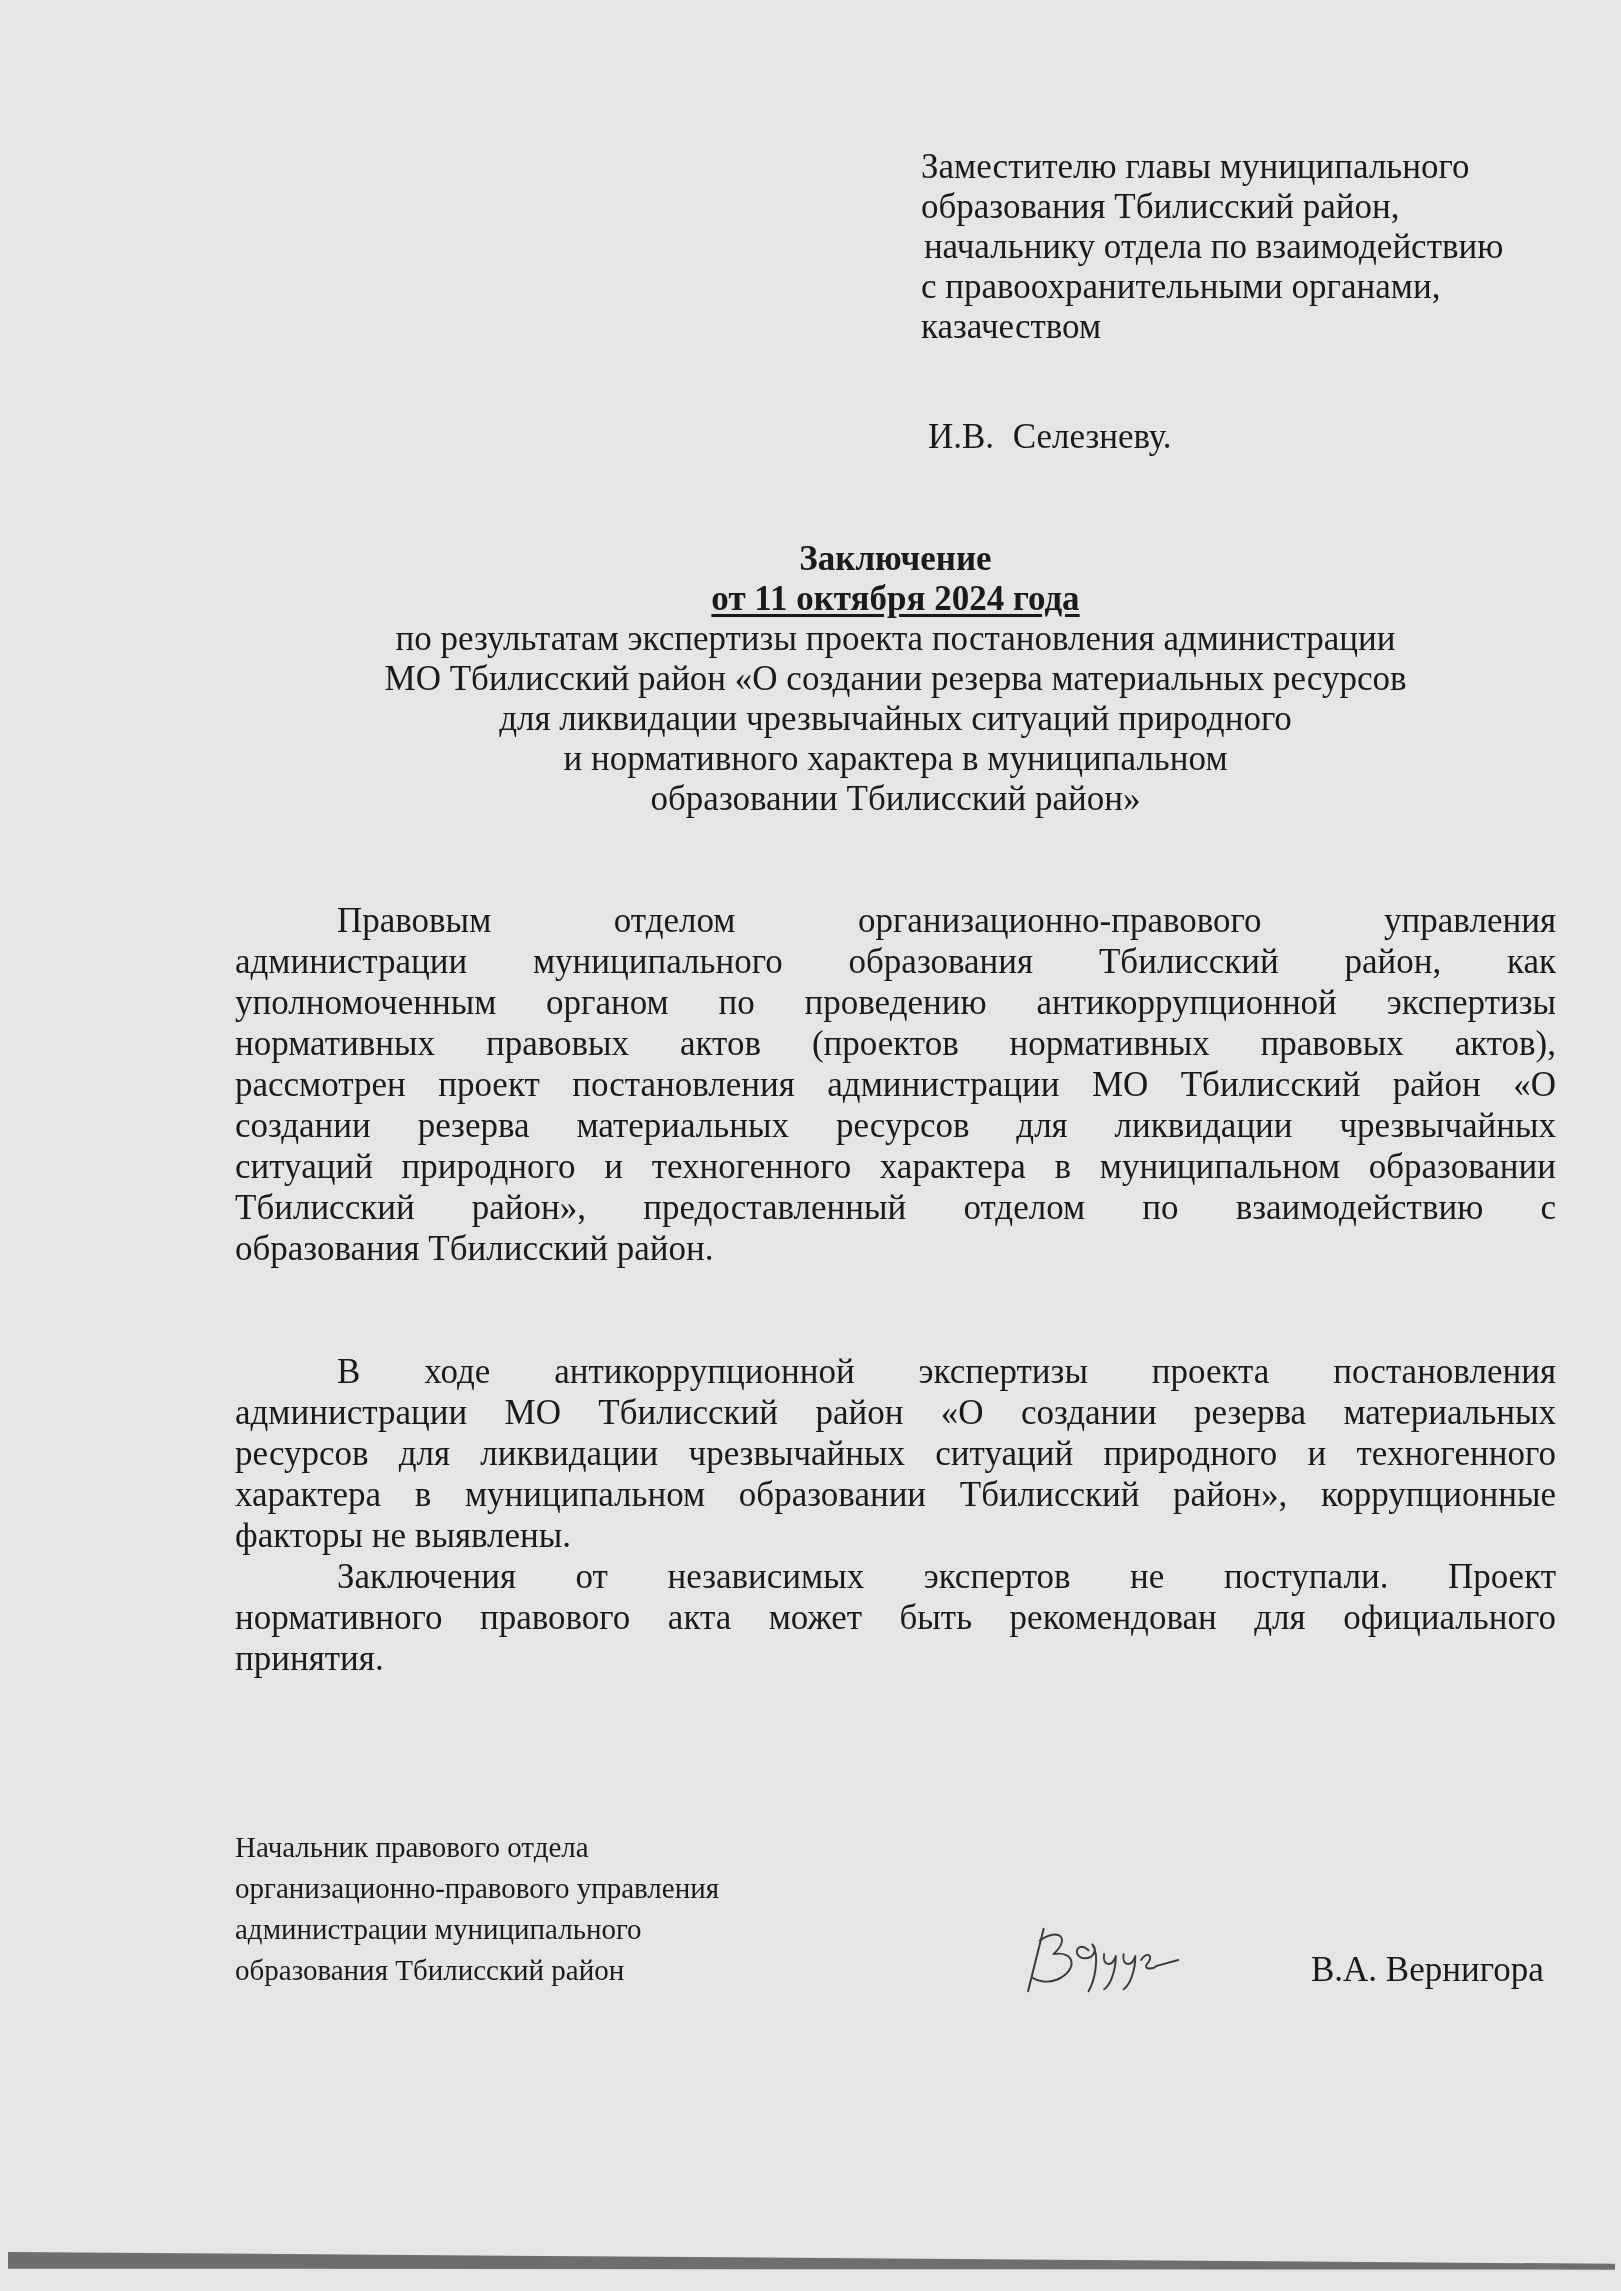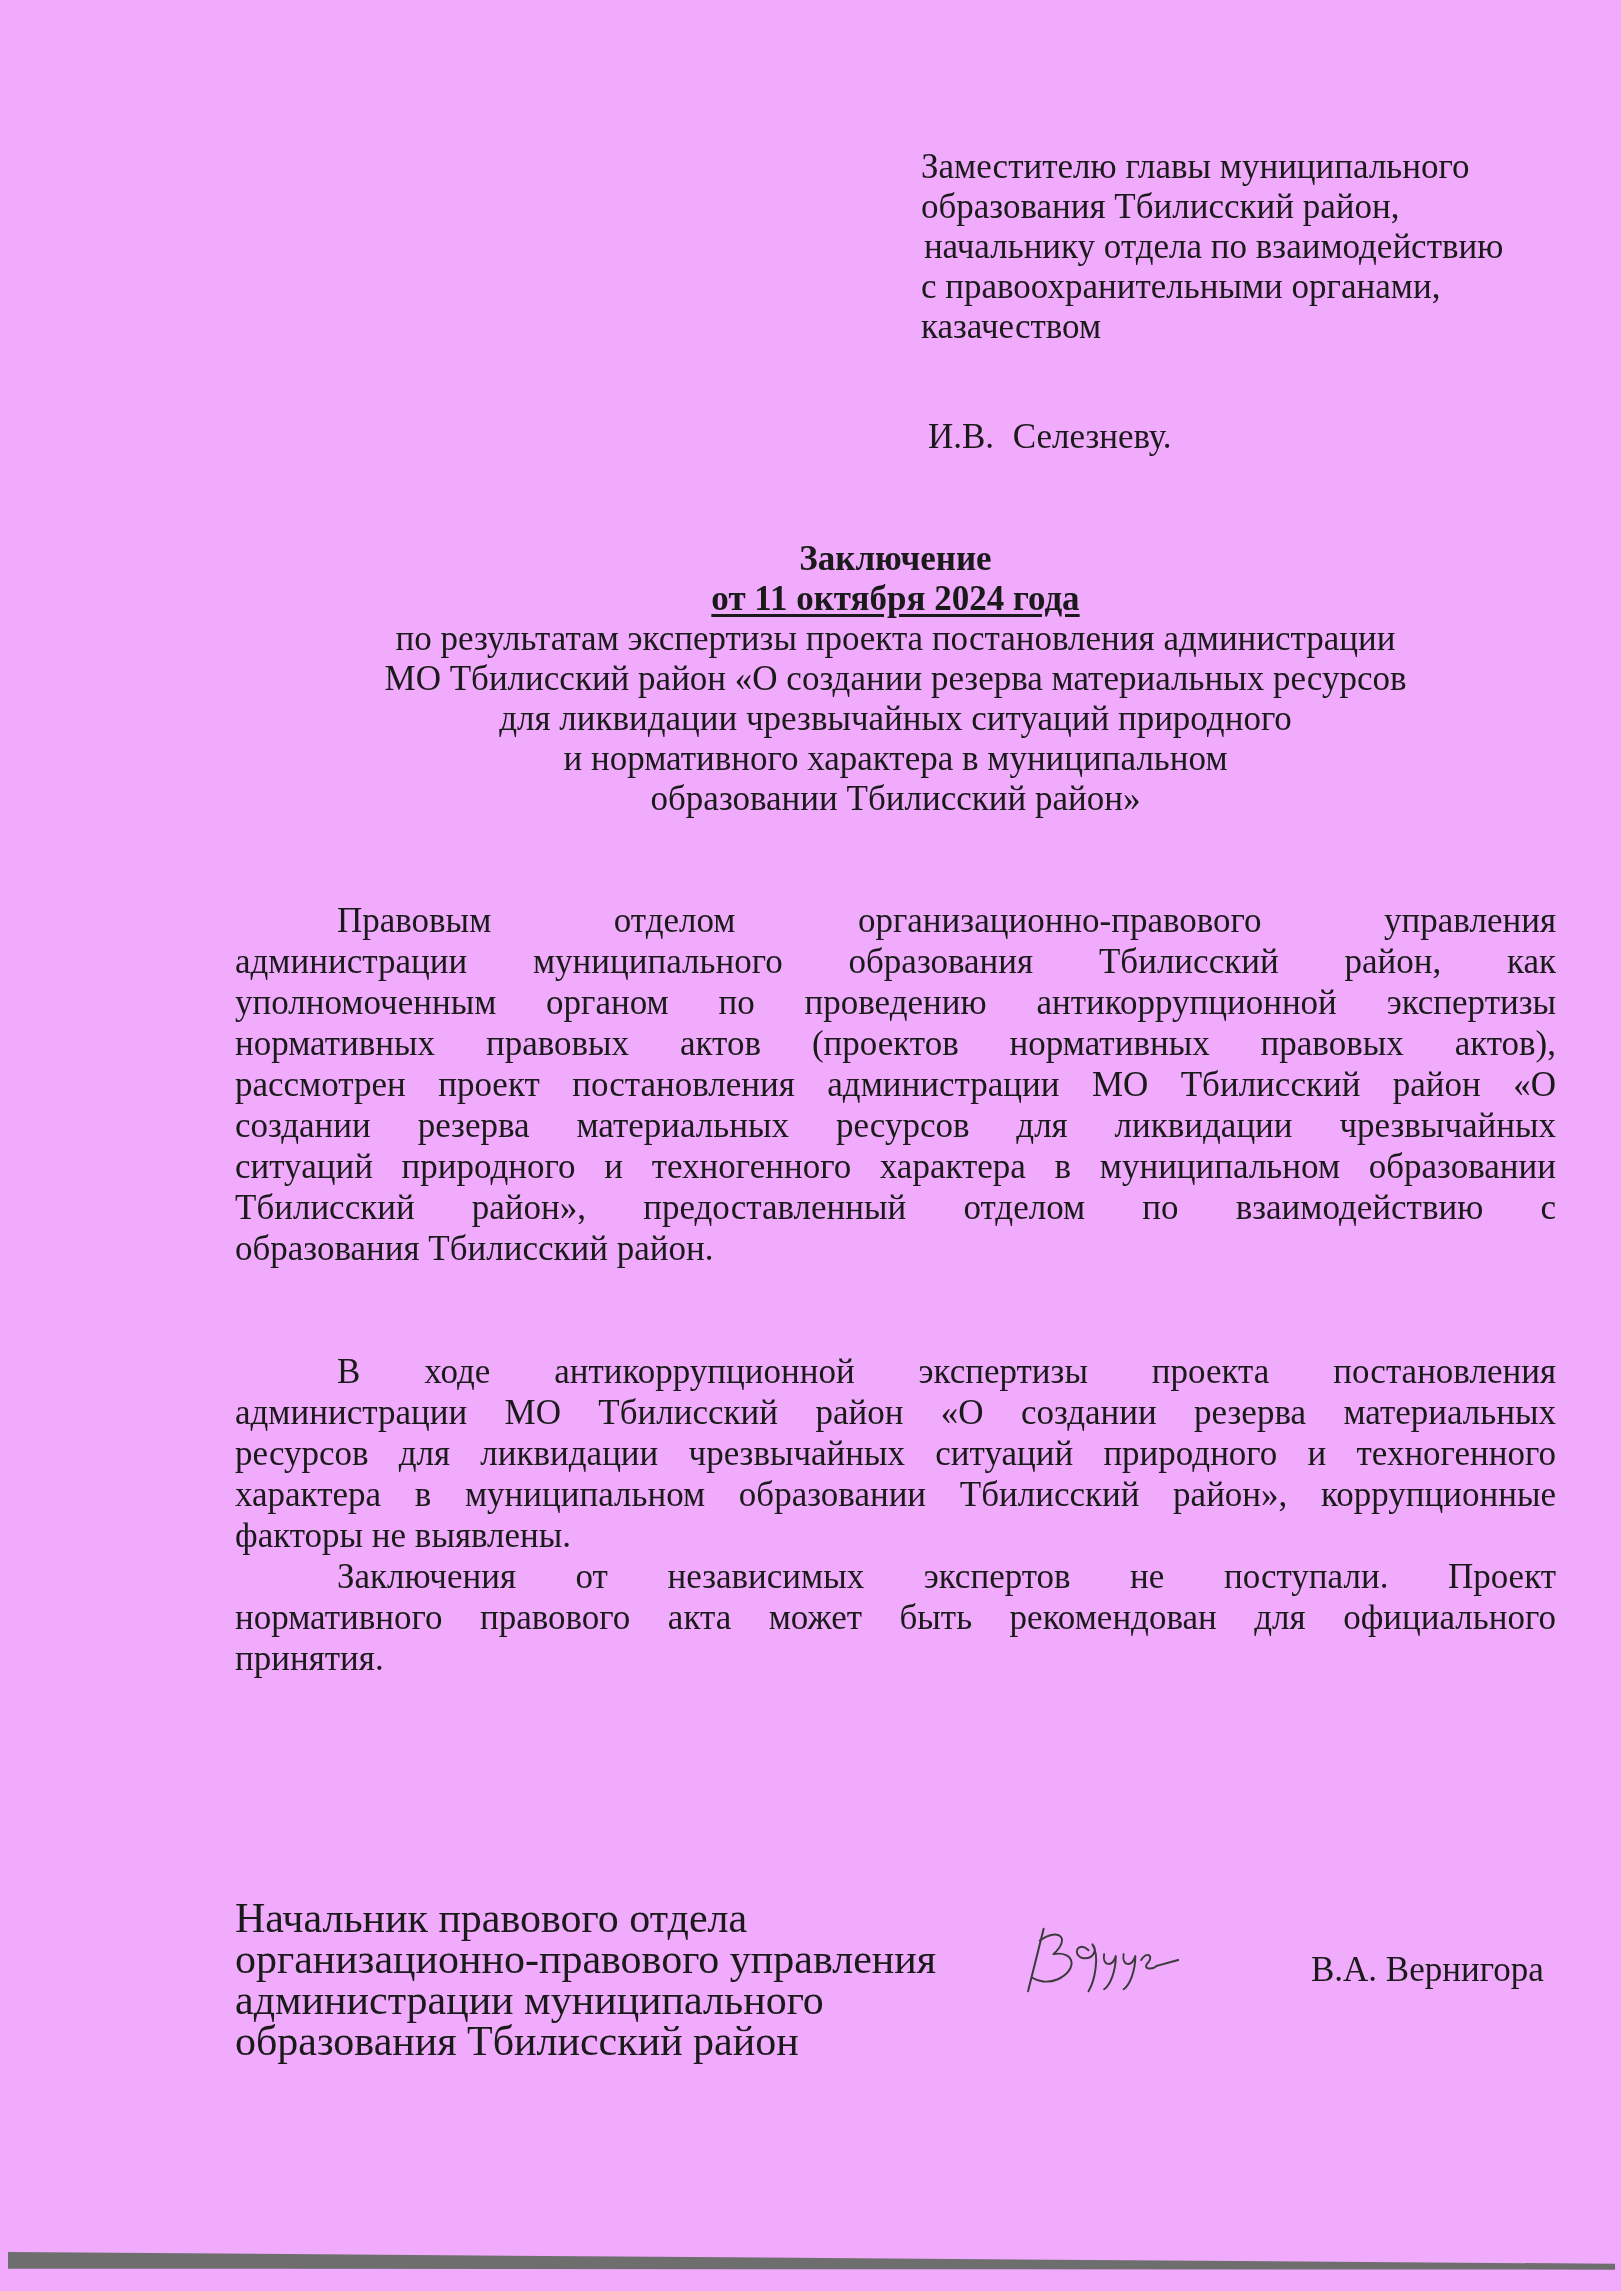--- a/index.html
+++ b/index.html
@@ -1,38 +1,38 @@
 <!DOCTYPE html>
 <html><head>
 <meta charset="utf-8">
 <style>
   html, body { margin:0; padding:0; background:#ffffff; }
   body { width:1621px; height:2292px; position:relative; overflow:hidden;
          font-family:"Liberation Serif","DejaVu Serif",serif; color:#1a1a1a; }
-  .page { position:absolute; left:0; top:0; width:1621px; height:2292px; background:#f0abfc; }
+  .page { position:absolute; left:0; top:0; width:1621px; height:2292px; background:#e5e5e5; }
 
   .addressee { position:absolute; left:921px; top:147px; width:667px; font-size:35px; line-height:40px; }
   .addressee .ln { display:block; white-space:nowrap; }
   .addressee .ln.indent1 { padding-left:2.9px; }
   .addressee-name { position:absolute; left:928px; top:417px; font-size:35px; line-height:40px; white-space:nowrap; word-spacing:9.8px; }
 
   .heading { position:absolute; left:235px; top:539px; width:1321px; text-align:center; font-size:35px; line-height:40px; }
   .heading .title { font-weight:bold; display:block; }
   .heading .date { font-weight:bold; display:inline-block; text-decoration:underline; text-decoration-thickness:2.9px; text-underline-offset:3.9px; }
   .heading .sub { display:block; white-space:nowrap;text-align:center; }
 
   .body { position:absolute; left:235px; width:1321px; font-size:35px; line-height:41px; }
   .body .ln { display:block; text-align:justify; text-align-last:justify; white-space:nowrap; }
   .body .ln.first { padding-left:102px; }
   .body .ln.last { text-align-last:left; }
   .p1 { top:900px; }
   .p2 { top:1351px; }
   .p3 { top:1556px; }
 
-  .sig { position:absolute; left:235px; top:1898px; font-size:42px; line-height:41px; }
+  .sig { position:absolute; left:235px; top:1827px; font-size:29px; line-height:41px; }
   .sig .ln { display:block; white-space:nowrap; }
   .sig-name { position:absolute; left:1311px; top:1950px; font-size:35px; line-height:40px; white-space:nowrap; }
   .signature { position:absolute; left:1010px; top:1921px; width:196px; height:78px; }
 
   .scan-band { position:absolute; left:7.8px; top:2252px; width:1607px; height:21.6px; }
 </style>
 </head>
 <body>
 
 <div class="page">

